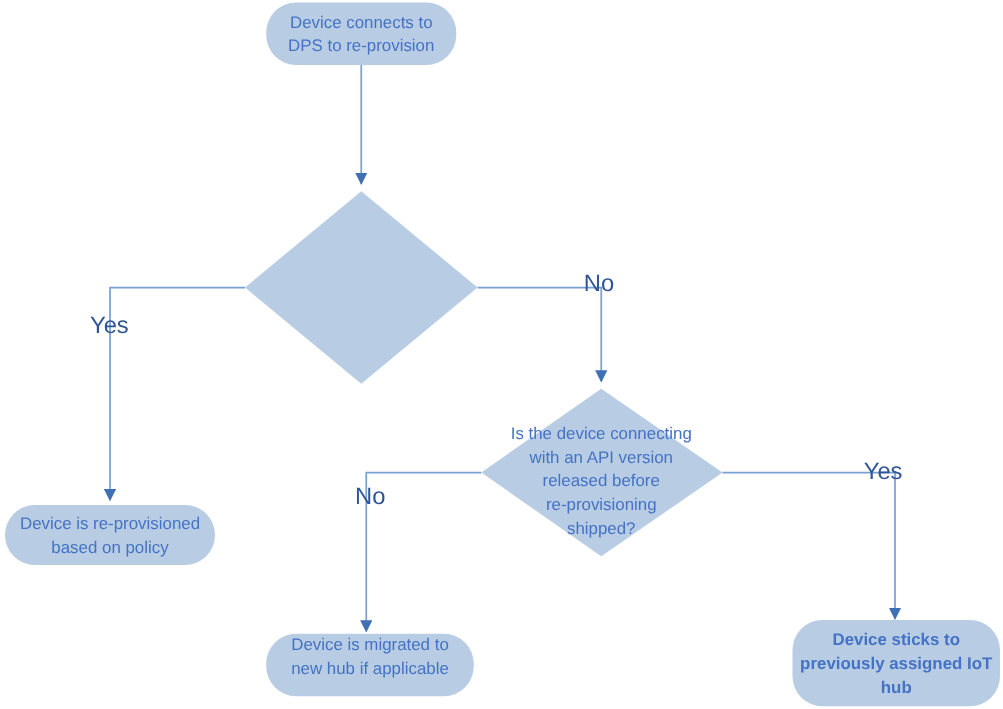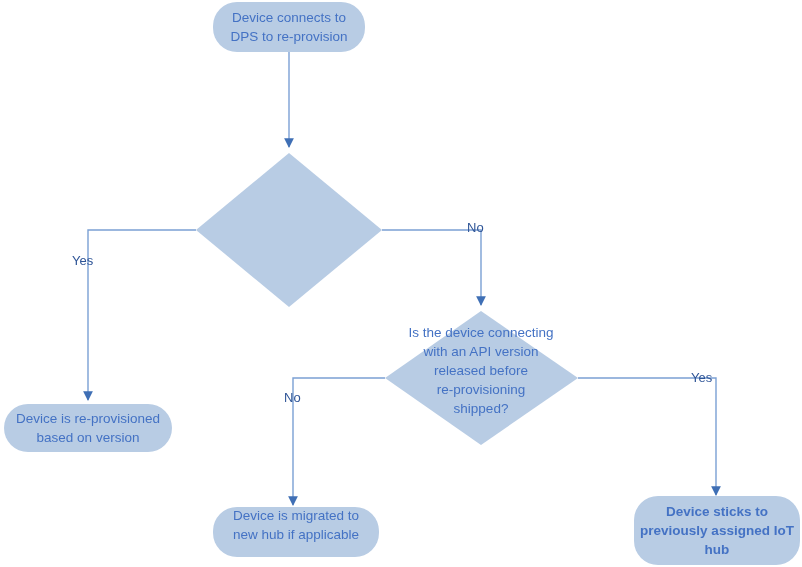--- a/index.html
+++ b/index.html
@@ -30,21 +30,21 @@
     text-align: center;
     color: #4472c4;
     font-size: 13.5px;
     line-height: 19px;
     pointer-events: none;
     white-space: pre-line;
   }
   .edge-label {
     position: absolute;
     color: #2f5597;
-    font-size: 13px;
+    font-size: 19px;
     line-height: 14px;
     white-space: nowrap;
   }
   .terminator {
     position: absolute;
     background: #b8cce4;
     border-radius: 24px;
   }
 </style>
 </head>
@@ -72,29 +72,29 @@
     <path d="M 385 378 L 293 378 L 293 505" stroke="#7ba0d4" stroke-width="1.4" fill="none" marker-end="url(#arrow)"></path>
 
     <path d="M 578 378 L 716 378 L 716 495" stroke="#7ba0d4" stroke-width="1.4" fill="none" marker-end="url(#arrow)"></path>
   </svg>
 
   <div class="terminator" style="left:213px; top:2px; width:152px; height:50px;"></div>
   <div class="node-label" style="left:213px; top:2px; width:152px; height:50px;">Device connects to
 DPS to re-provision</div>
 
 
-  <div class="node-label" style="left:388px; top:318px; width:186px; height:105px;">Is the device connecting
+  <div class="node-label" style="left:388px; top:332px; width:186px; height:105px;">Is the device connecting
 with an API version
 released before
 re-provisioning
 shipped?</div>
 
   <div class="terminator" style="left:4px; top:404px; width:168px; height:48px;"></div>
   <div class="node-label" style="left:4px; top:404px; width:168px; height:48px;">Device is re-provisioned
-based on version</div>
+based on policy</div>
 
   <div class="terminator" style="left:213px; top:507px; width:166px; height:50px;"></div>
   <div class="node-label" style="left:213px; top:507px; width:166px; height:36px;">Device is migrated to
 new hub if applicable</div>
 
   <div class="terminator" style="left:634px; top:496px; width:166px; height:69px;"></div>
   <div class="node-label" style="left:634px; top:496px; width:166px; height:69px;font-weight:bold;">Device sticks to
 previously assigned IoT
 hub</div>
 

